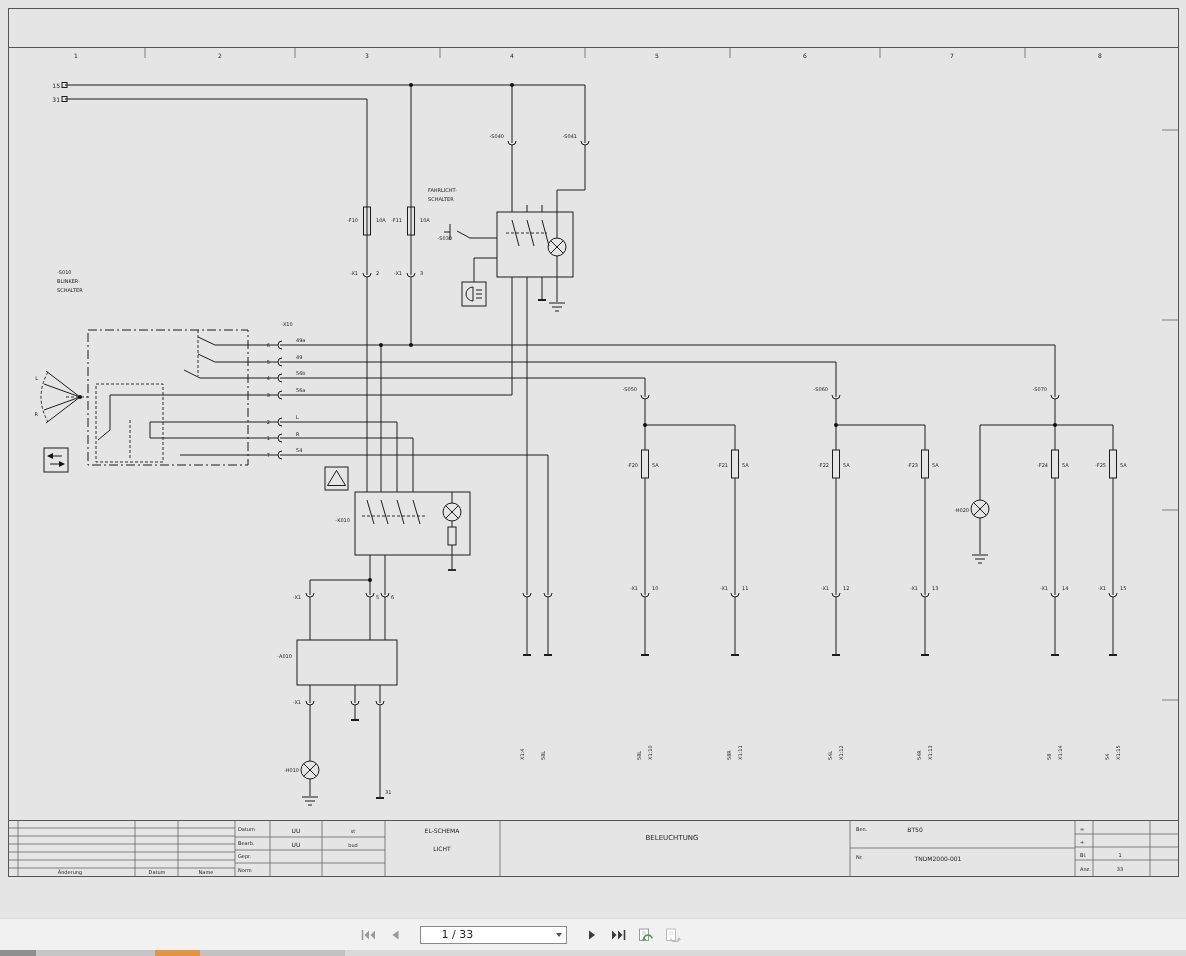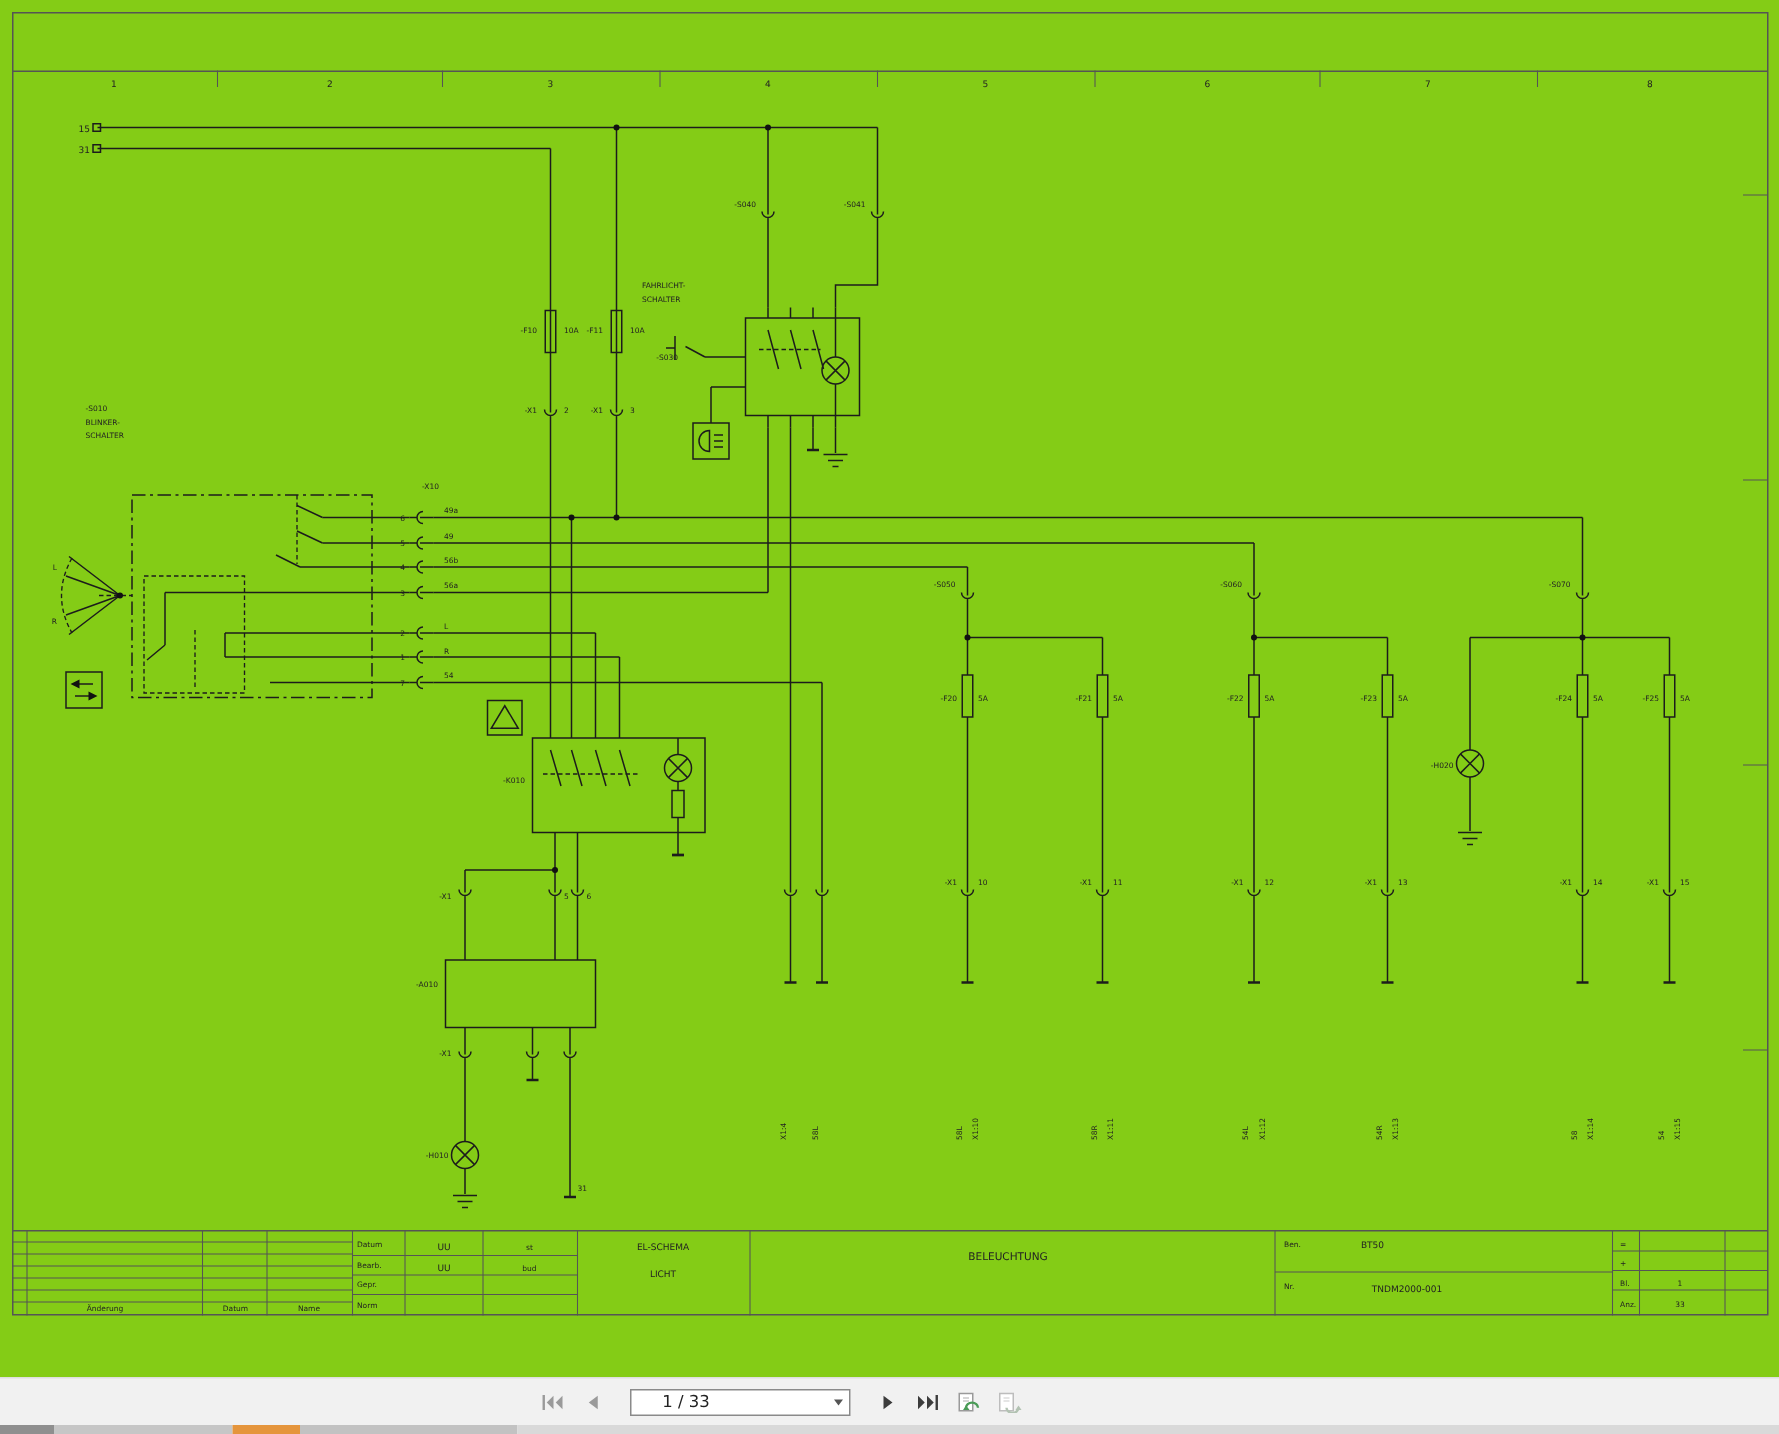--- a/index.html
+++ b/index.html
@@ -1,17 +1,17 @@
 <!DOCTYPE html>
 <html><head>
 <meta charset="utf-8">
 <style>
   html,body{margin:0;padding:0;}
   body{width:1186px;height:956px;background:#ffffff;font-family:"DejaVu Sans",sans-serif;overflow:hidden;}
-  .page-area{width:1186px;height:918px;background:#84cc16;}
+  .page-area{width:1186px;height:918px;background:#e5e5e5;}
   svg{display:block;}
   .frame{stroke:#555;stroke-width:1;fill:none;}
   .tb{stroke:#555;stroke-width:0.7;fill:none;}
   .wire{stroke:#1c1c1c;stroke-width:1;fill:none;}
   .wired{stroke:#1c1c1c;stroke-width:0.9;fill:none;stroke-dasharray:3 2;}
   .dashdot{stroke:#1c1c1c;stroke-width:1;fill:none;stroke-dasharray:9 3 2 3;}
   .btick{stroke:#1c1c1c;stroke-width:1.8;fill:none;}
   .dot{fill:#111;}
   #label-layer text{fill:#222;font-family:"DejaVu Sans",sans-serif;}
   .navbar{height:32px;background:#f1f1f1;border-top:1px solid #dfdfdf;box-sizing:border-box;display:flex;align-items:center;justify-content:center;}

